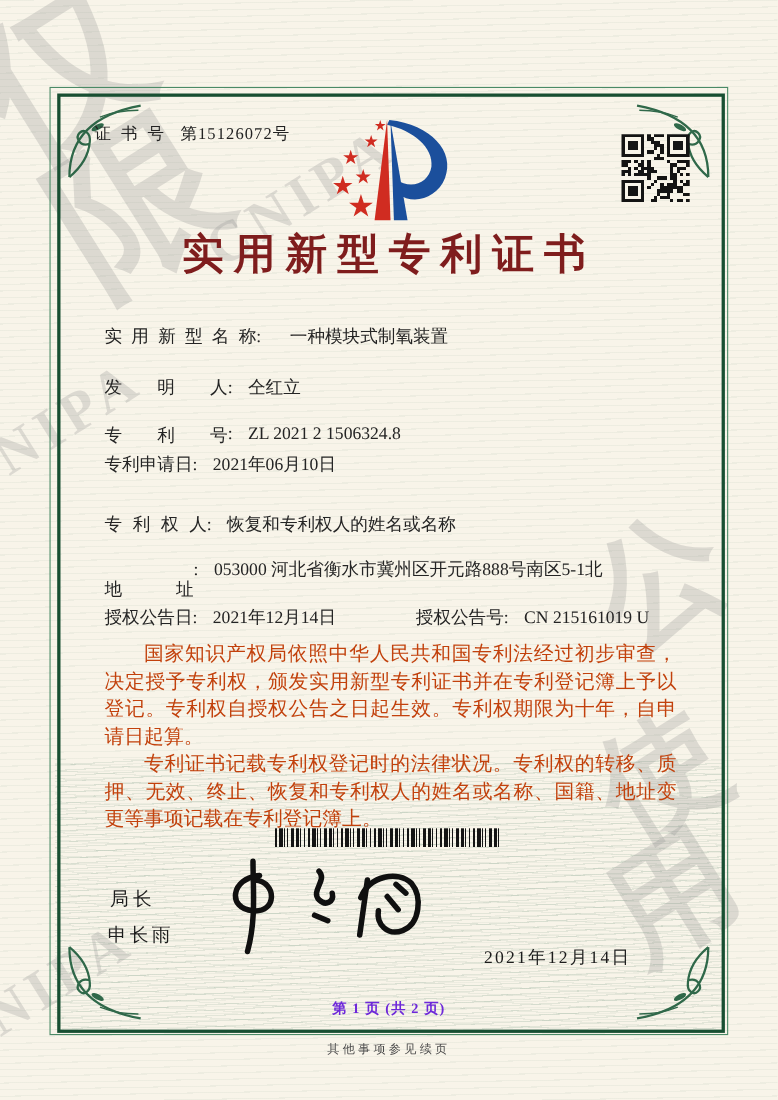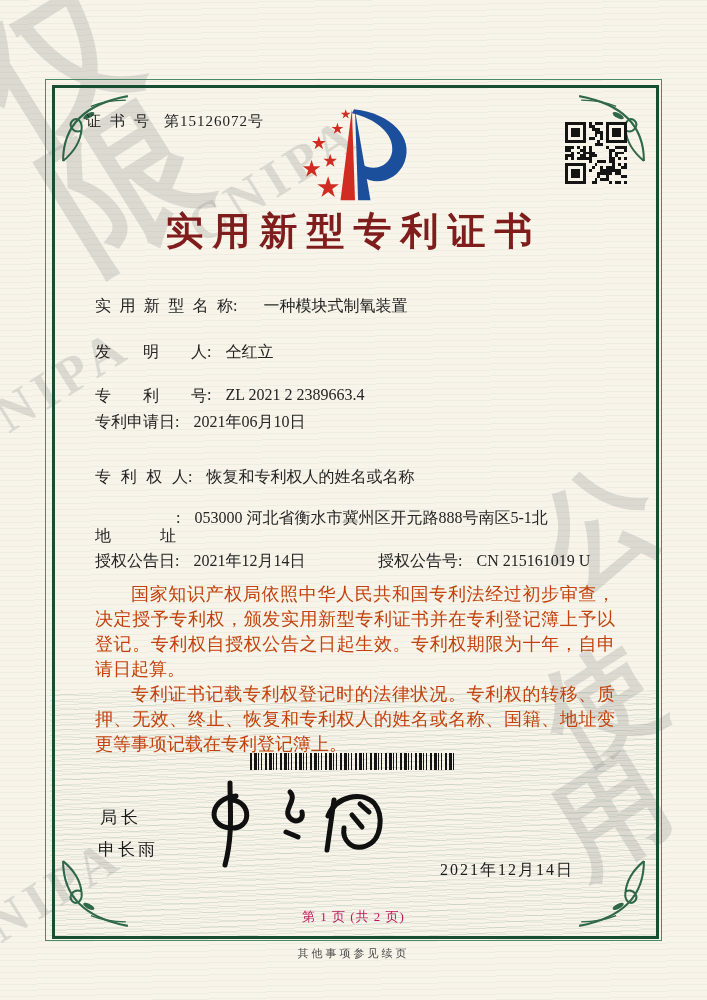--- a/index.html
+++ b/index.html
@@ -62,21 +62,21 @@
     background:repeating-linear-gradient(90deg,
       #141414 0 2px, transparent 2px 4px,
       #141414 4px 7px, transparent 7px 8px,
       #141414 8px 9px, transparent 9px 11px,
       #141414 11px 12px, transparent 12px 15px);}
   .signer-title{left:100px;top:806px;font-size:17px;letter-spacing:4px;}
   .signer-name{left:98px;top:838px;font-size:17px;letter-spacing:3px;}
   .signature{left:190px;top:778px;width:215px;height:92px;}
   .signature svg{width:100%;height:100%;}
   .issue-date{left:440px;top:860px;font-size:16px;letter-spacing:2px;}
-  .page-info{left:0;top:908px;width:100%;text-align:center;font-size:13px;letter-spacing:1px;color:#be185d;}
+  .page-info{left:0;top:908px;width:100%;text-align:center;font-size:13px;letter-spacing:1px;color:#6d28d9;font-weight:bold;}
   .footer-note{left:0;top:946px;width:100%;text-align:center;font-size:11px;
                letter-spacing:3px;color:#4a4a4a;}
 </style>
 </head>
 <body>
 
 <div class="guilloche"></div>
 <div class="guilloche-lower"></div>
 
 <div class="wm wm1">仅</div>
@@ -280,21 +280,21 @@
 
   <div class="abs title">实用新型专利证书</div>
 
   <div class="abs field-row fr1">
     <span class="flabel w138">实用新型名称</span><span>:</span><span class="fval gap-lg">一种模块式制氧装置</span>
   </div>
   <div class="abs field-row fr2">
     <span class="flabel w112">发明人</span><span>:</span><span class="fval">仝红立</span>
   </div>
   <div class="abs field-row fr3">
-    <span class="flabel w112">专利号</span><span>:</span><span class="fval">ZL 2021 2 2389663.4</span>
+    <span class="flabel w112">专利号</span><span>:</span><span class="fval">ZL 2021 2 1506324.8</span>
   </div>
   <div class="abs field-row fr4">
     <span class="flabel">专利申请日</span><span>:</span><span class="fval">2021年06月10日</span>
   </div>
   <div class="abs field-row fr5">
     <span class="flabel w93">专利权人</span><span>:</span><span class="fval">恢复和专利权人的姓名或名称</span>
   </div>
   <div class="abs field-row fr6">
     <span class="flabel w81">地址</span><span>:</span><span class="fval">053000 河北省衡水市冀州区开元路888号南区5-1北</span>
   </div>

